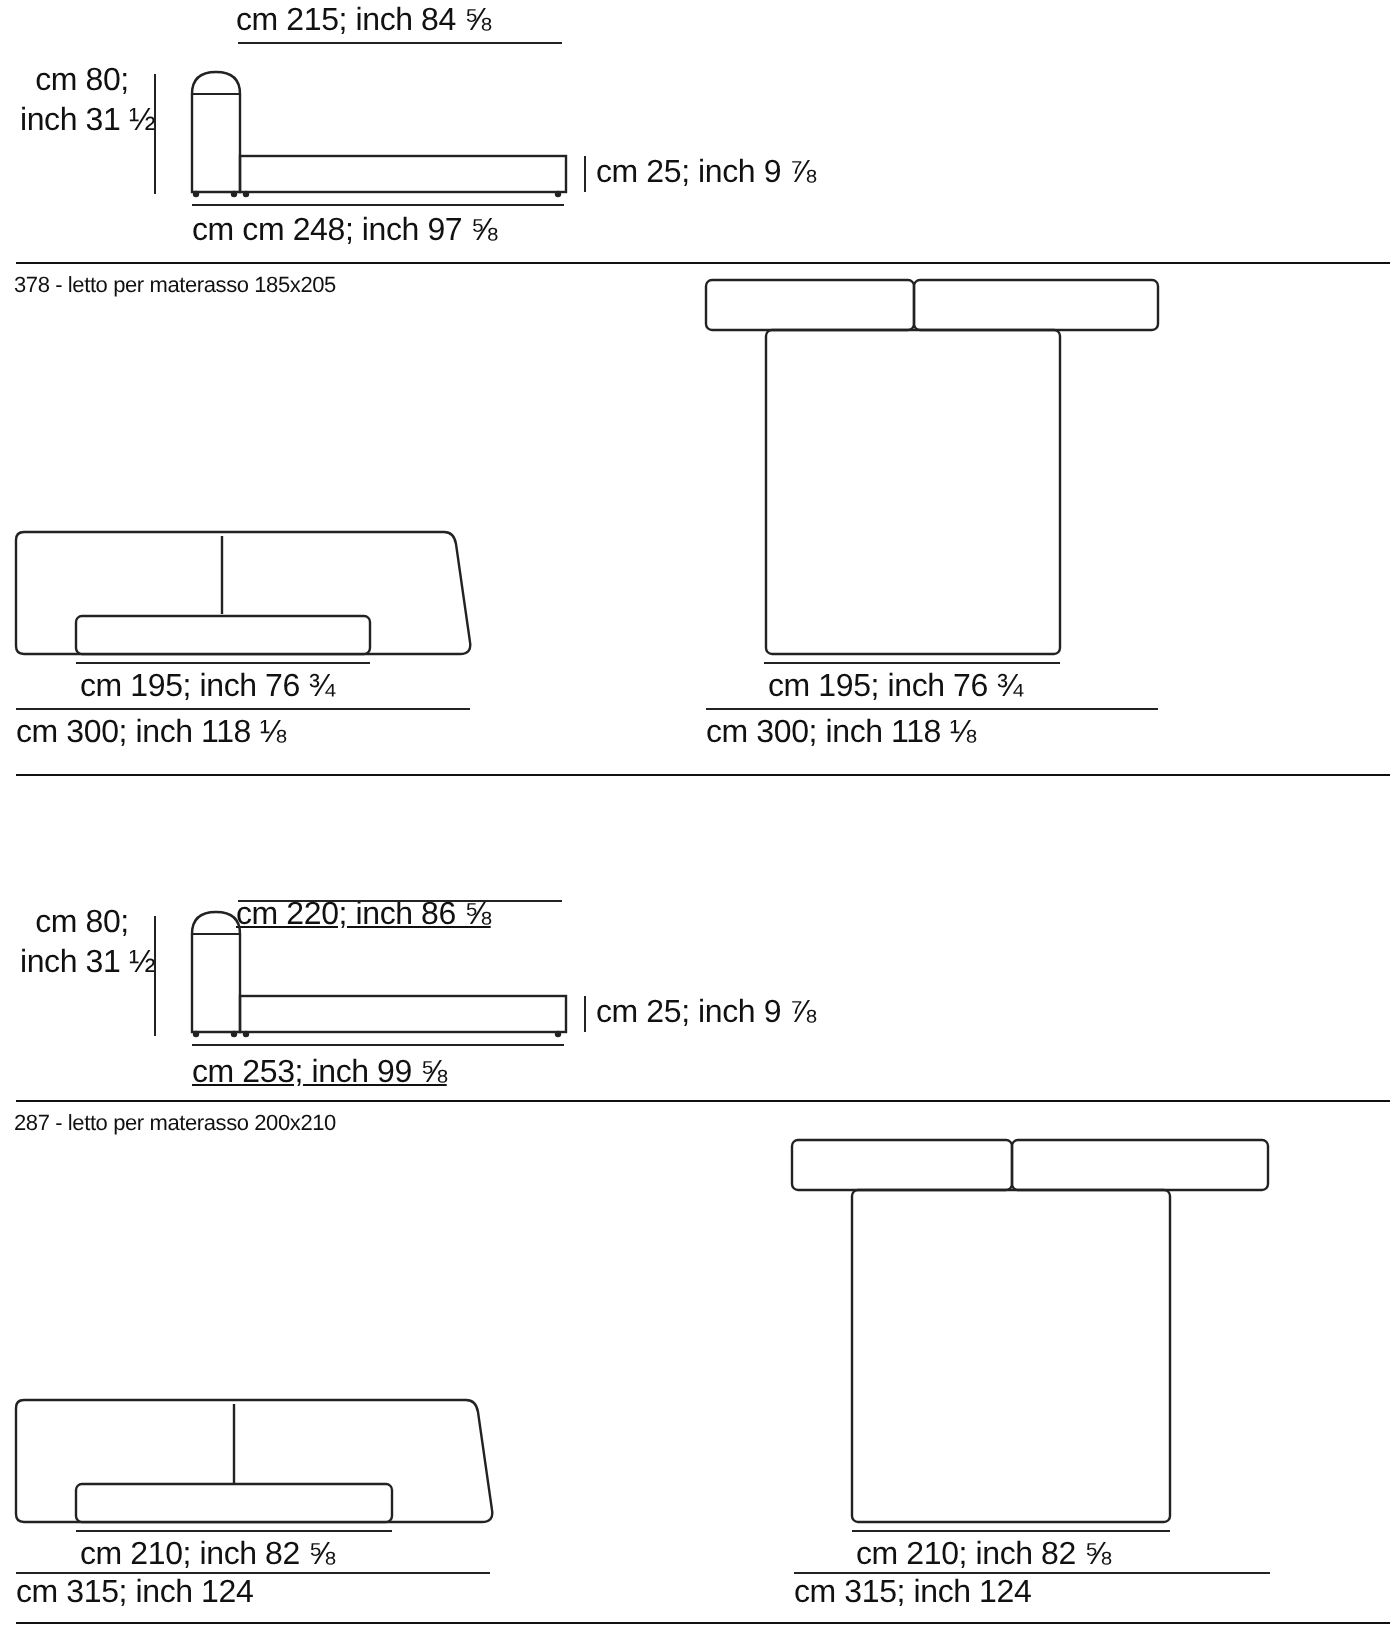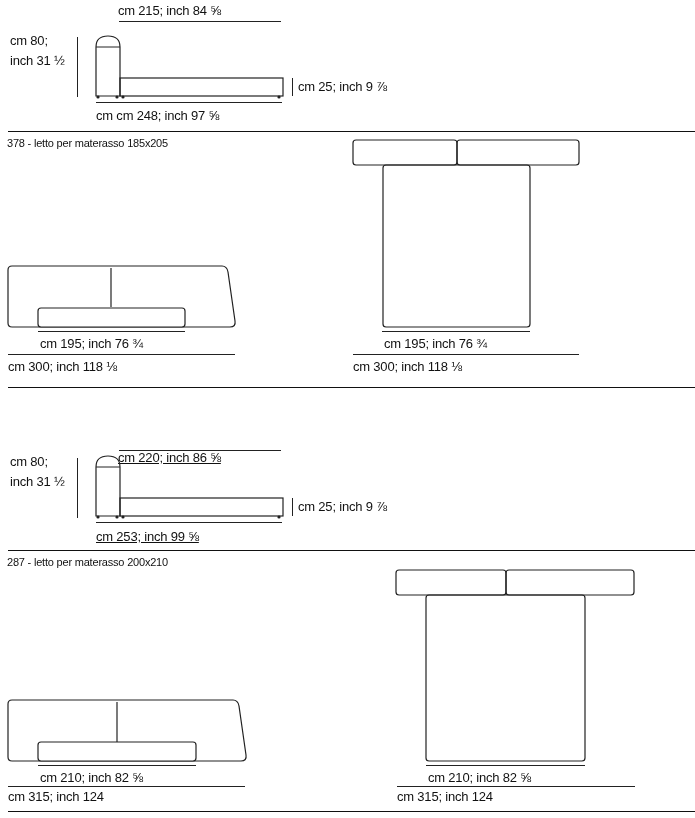--- a/index.html
+++ b/index.html
@@ -1,19 +1,19 @@
 <!DOCTYPE html>
 <html><head>
   <meta charset="utf-8">
   <style>
     html, body { margin: 0; padding: 0; background: #ffffff; }
     body { width: 695px; height: 818px; position: relative; overflow: hidden;
            font-family: "Liberation Sans", "DejaVu Sans", sans-serif; color: #111; }
-    .txt { position: absolute; font-size: 13px; white-space: nowrap; line-height: 15px; letter-spacing: -0.2px; }
-    .txt.r { text-align: left; }
+    .txt { position: absolute; font-size: 16px; white-space: nowrap; line-height: 15px; letter-spacing: -0.2px; }
+    .txt.r { text-align: center; }
     .title { position: absolute; font-size: 11px; white-space: nowrap; line-height: 18px; letter-spacing: -0.2px; }
     .hline { position: absolute; height: 0; border-top: 1px solid #222; }
     .hline.thick { border-top: 1.5px solid #111; }
     .vline { position: absolute; width: 0; border-left: 1px solid #222; }
     svg.draw { position: absolute; left: 0; top: 0; overflow: visible; }
   </style>
 </head>
 <body>
 
 <div>

